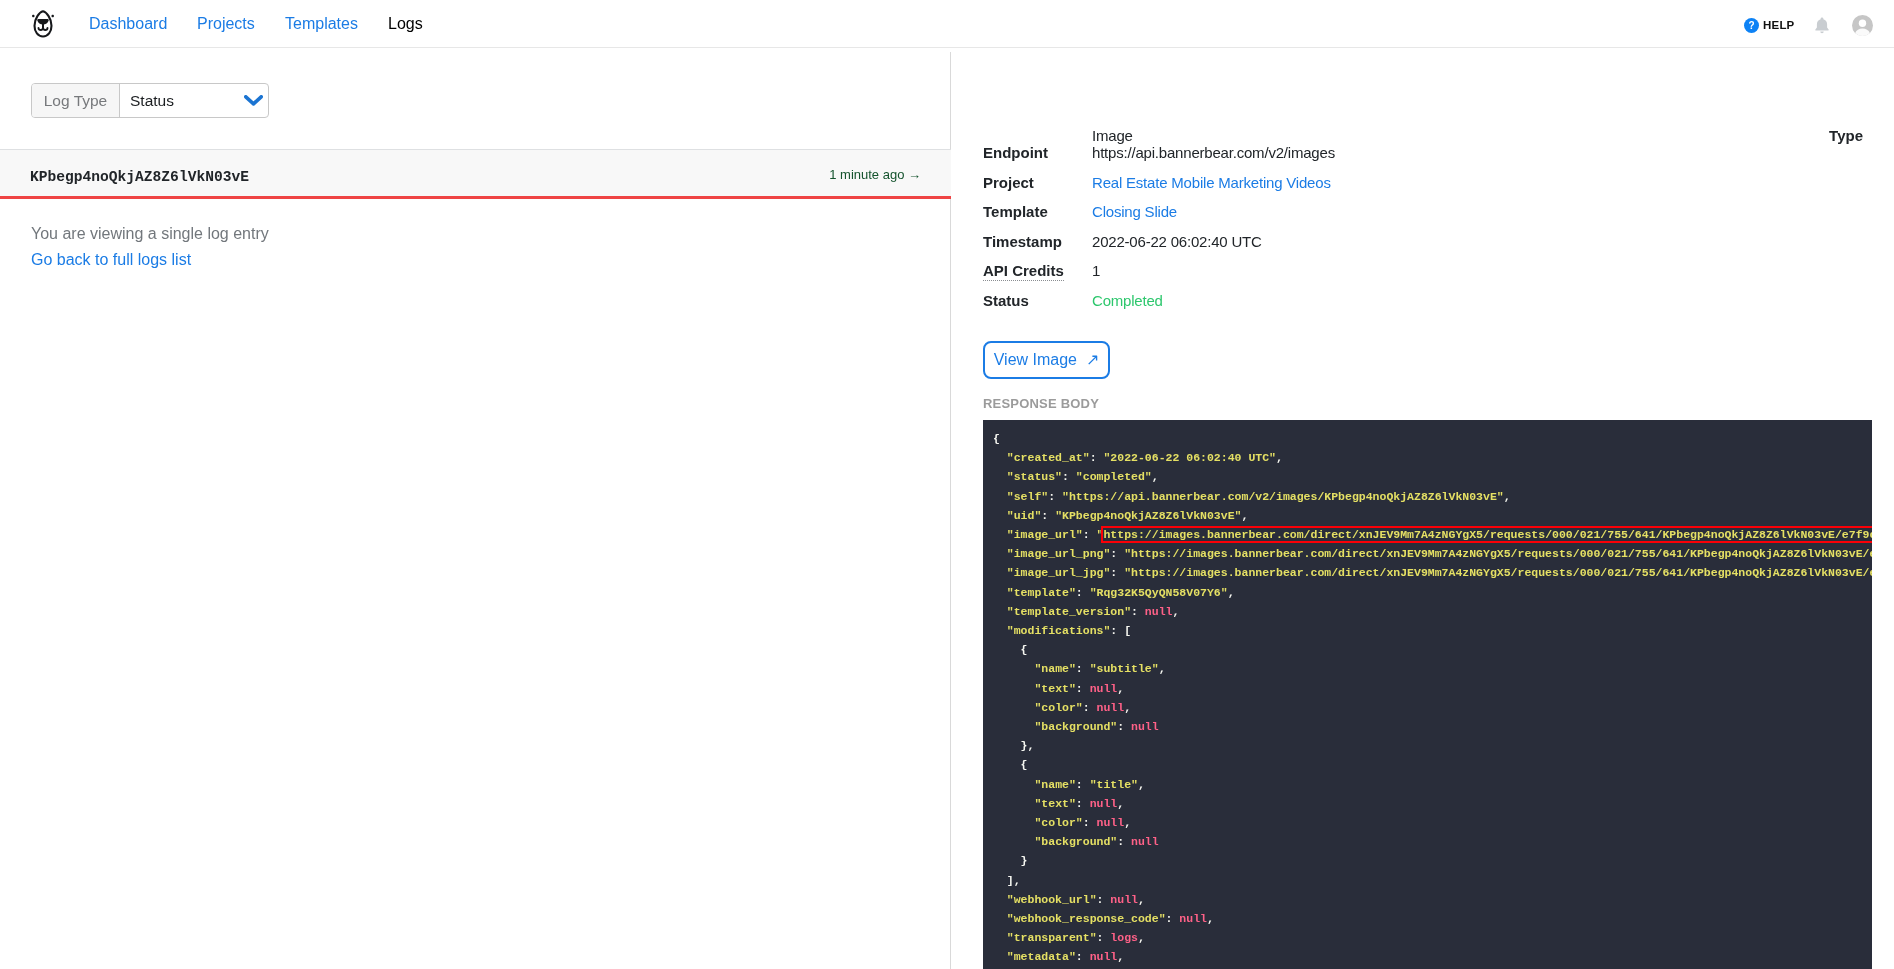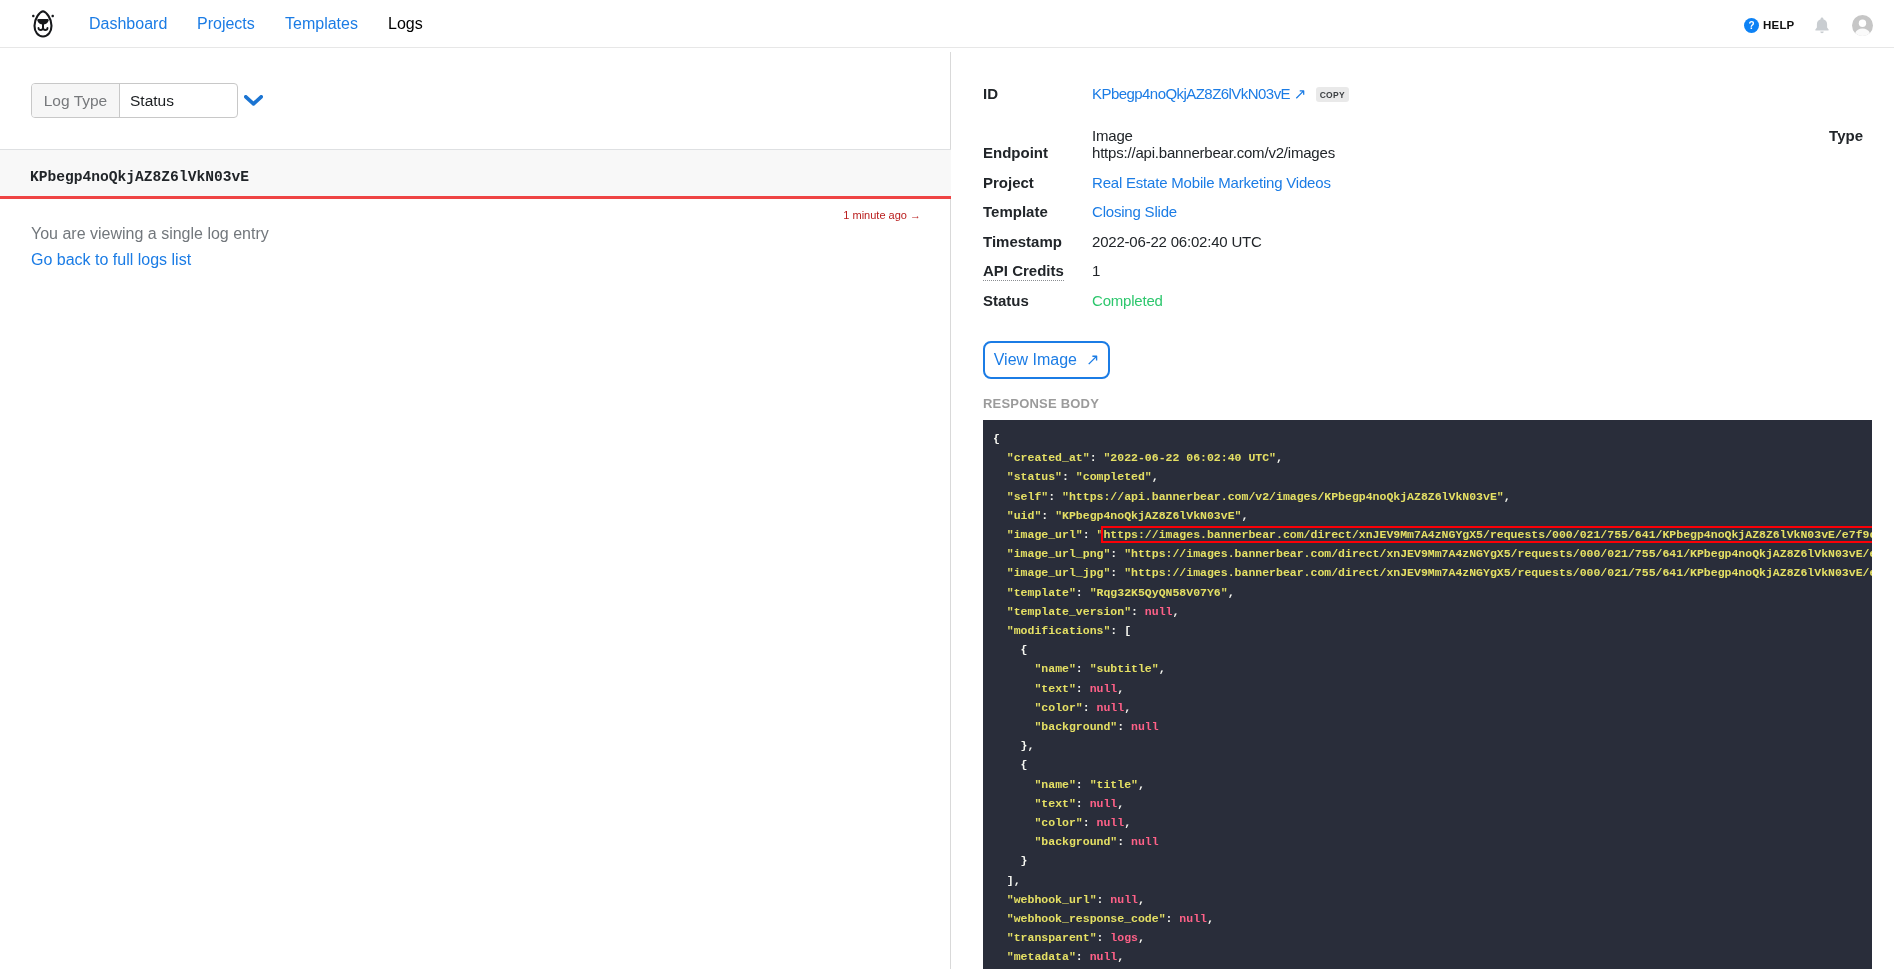--- a/index.html
+++ b/index.html
@@ -8,32 +8,32 @@
 
 
 #nav { position:absolute; left:0; top:0; width:1894px; height:48px; background:#fff;
   border-bottom:1px solid #e7e7e7; }
 .navlink { position:absolute; top:15px; font-size:16px; color:#1b7ce5; text-decoration:none; }
 .navlink.dark { color:#000000; }
 
 
 #left { position:absolute; left:0; top:52px; width:951px; height:917px;
   border-right:1px solid #d9d9d9; background:#fff; }
-#lselect { position:absolute; left:31px; top:31px; width:207px; height:35px;
+#lselect { position:absolute; left:31px; top:31px; width:238px; height:35px;
   border:1px solid #c8c8c8; border-radius:4px; background:#fff; }
 #lselect .lab { position:absolute; left:0; top:0; width:88px; height:33px; background:#f6f6f6;
   border-right:1px solid #c8c8c8; border-radius:3px 0 0 3px; color:#77797c; font-size:15.5px;
   line-height:33px; text-align:center; }
 #lselect .val { position:absolute; left:98px; top:0; height:33px; line-height:33px;
   font-size:15.5px; color:#1b1e21; }
 #logrow { position:absolute; left:0; top:97px; width:951px; height:50px; background:#f8f8f8;
   border-top:1px solid #dee0e2; border-bottom:3px solid #ef4444; }
 #logrow .id { position:absolute; left:30px; top:19px; font-family:"Liberation Mono",monospace;
   font-weight:bold; font-size:14.6px; color:#212529; }
-#logrow .ago { position:absolute; right:30px; top:17px; font-size:11px; color:#b91c1c;margin-top:42px; }
+#logrow .ago { position:absolute; right:30px; top:17px; font-size:13px; color:#14532d; }
 .grey1 { position:absolute; left:31px; top:173px; font-size:16px; color:#72777c; }
 .golink { position:absolute; left:31px; top:199px; font-size:16px; color:#1b7ce5; }
 
 
 #right { position:absolute; left:952px; top:52px; width:942px; height:917px; }
 .rrow { position:absolute; left:31px; width:880px; height:20px; font-size:15px; }
 .rrow b { color:#212529; font-weight:bold; }
 .rrow .v { position:absolute; left:109px; top:0; white-space:nowrap; letter-spacing:-0.2px; }
 .blue { color:#1b7ce5; }
 .green { color:#2dc76d; }
@@ -100,21 +100,20 @@
   </div>
   <div id="logrow">
     <span class="id">KPbegp4noQkjAZ8Z6lVkN03vE</span>
     <span class="ago">1 minute ago →</span>
   </div>
   <div class="grey1">You are viewing a single log entry</div>
   <div class="golink">Go back to full logs list</div>
 </div>
 
 <div id="right">
-  <div class="rrow" style="top:33px;"><b>ID</b><span class="v blue" style="letter-spacing:-0.55px;">KPbegp4noQkjAZ8Z6lVkN03vE ↗<span class="copy">COPY</span></span></div>
   <div class="rrow" style="top:75px;text-align:right;"><b>Type</b><span class="v">Image</span></div>
   <div class="rrow" style="top:92px;"><b>Endpoint</b><span class="v">https://api.bannerbear.com/v2/images</span></div>
   <div class="rrow" style="top:151px;"><b>Template</b><span class="v blue">Closing Slide</span></div>
   <div class="rrow" style="top:122px;"><b>Project</b><span class="v blue">Real Estate Mobile Marketing Videos</span></div>
   <div class="rrow" style="top:181px;"><b>Timestamp</b><span class="v">2022-06-22 06:02:40 UTC</span></div>
   <div class="rrow" style="top:210px;"><b><span style="border-bottom:1px dotted #8a8d91; padding-bottom:1px;">API Credits</span></b><span class="v">1</span></div>
   <div class="rrow" style="top:240px;"><b>Status</b><span class="v green">Completed</span></div>
   <div id="viewbtn">View Image &nbsp;↗</div>
   <div id="resplab">RESPONSE BODY</div>
   <div id="code">

